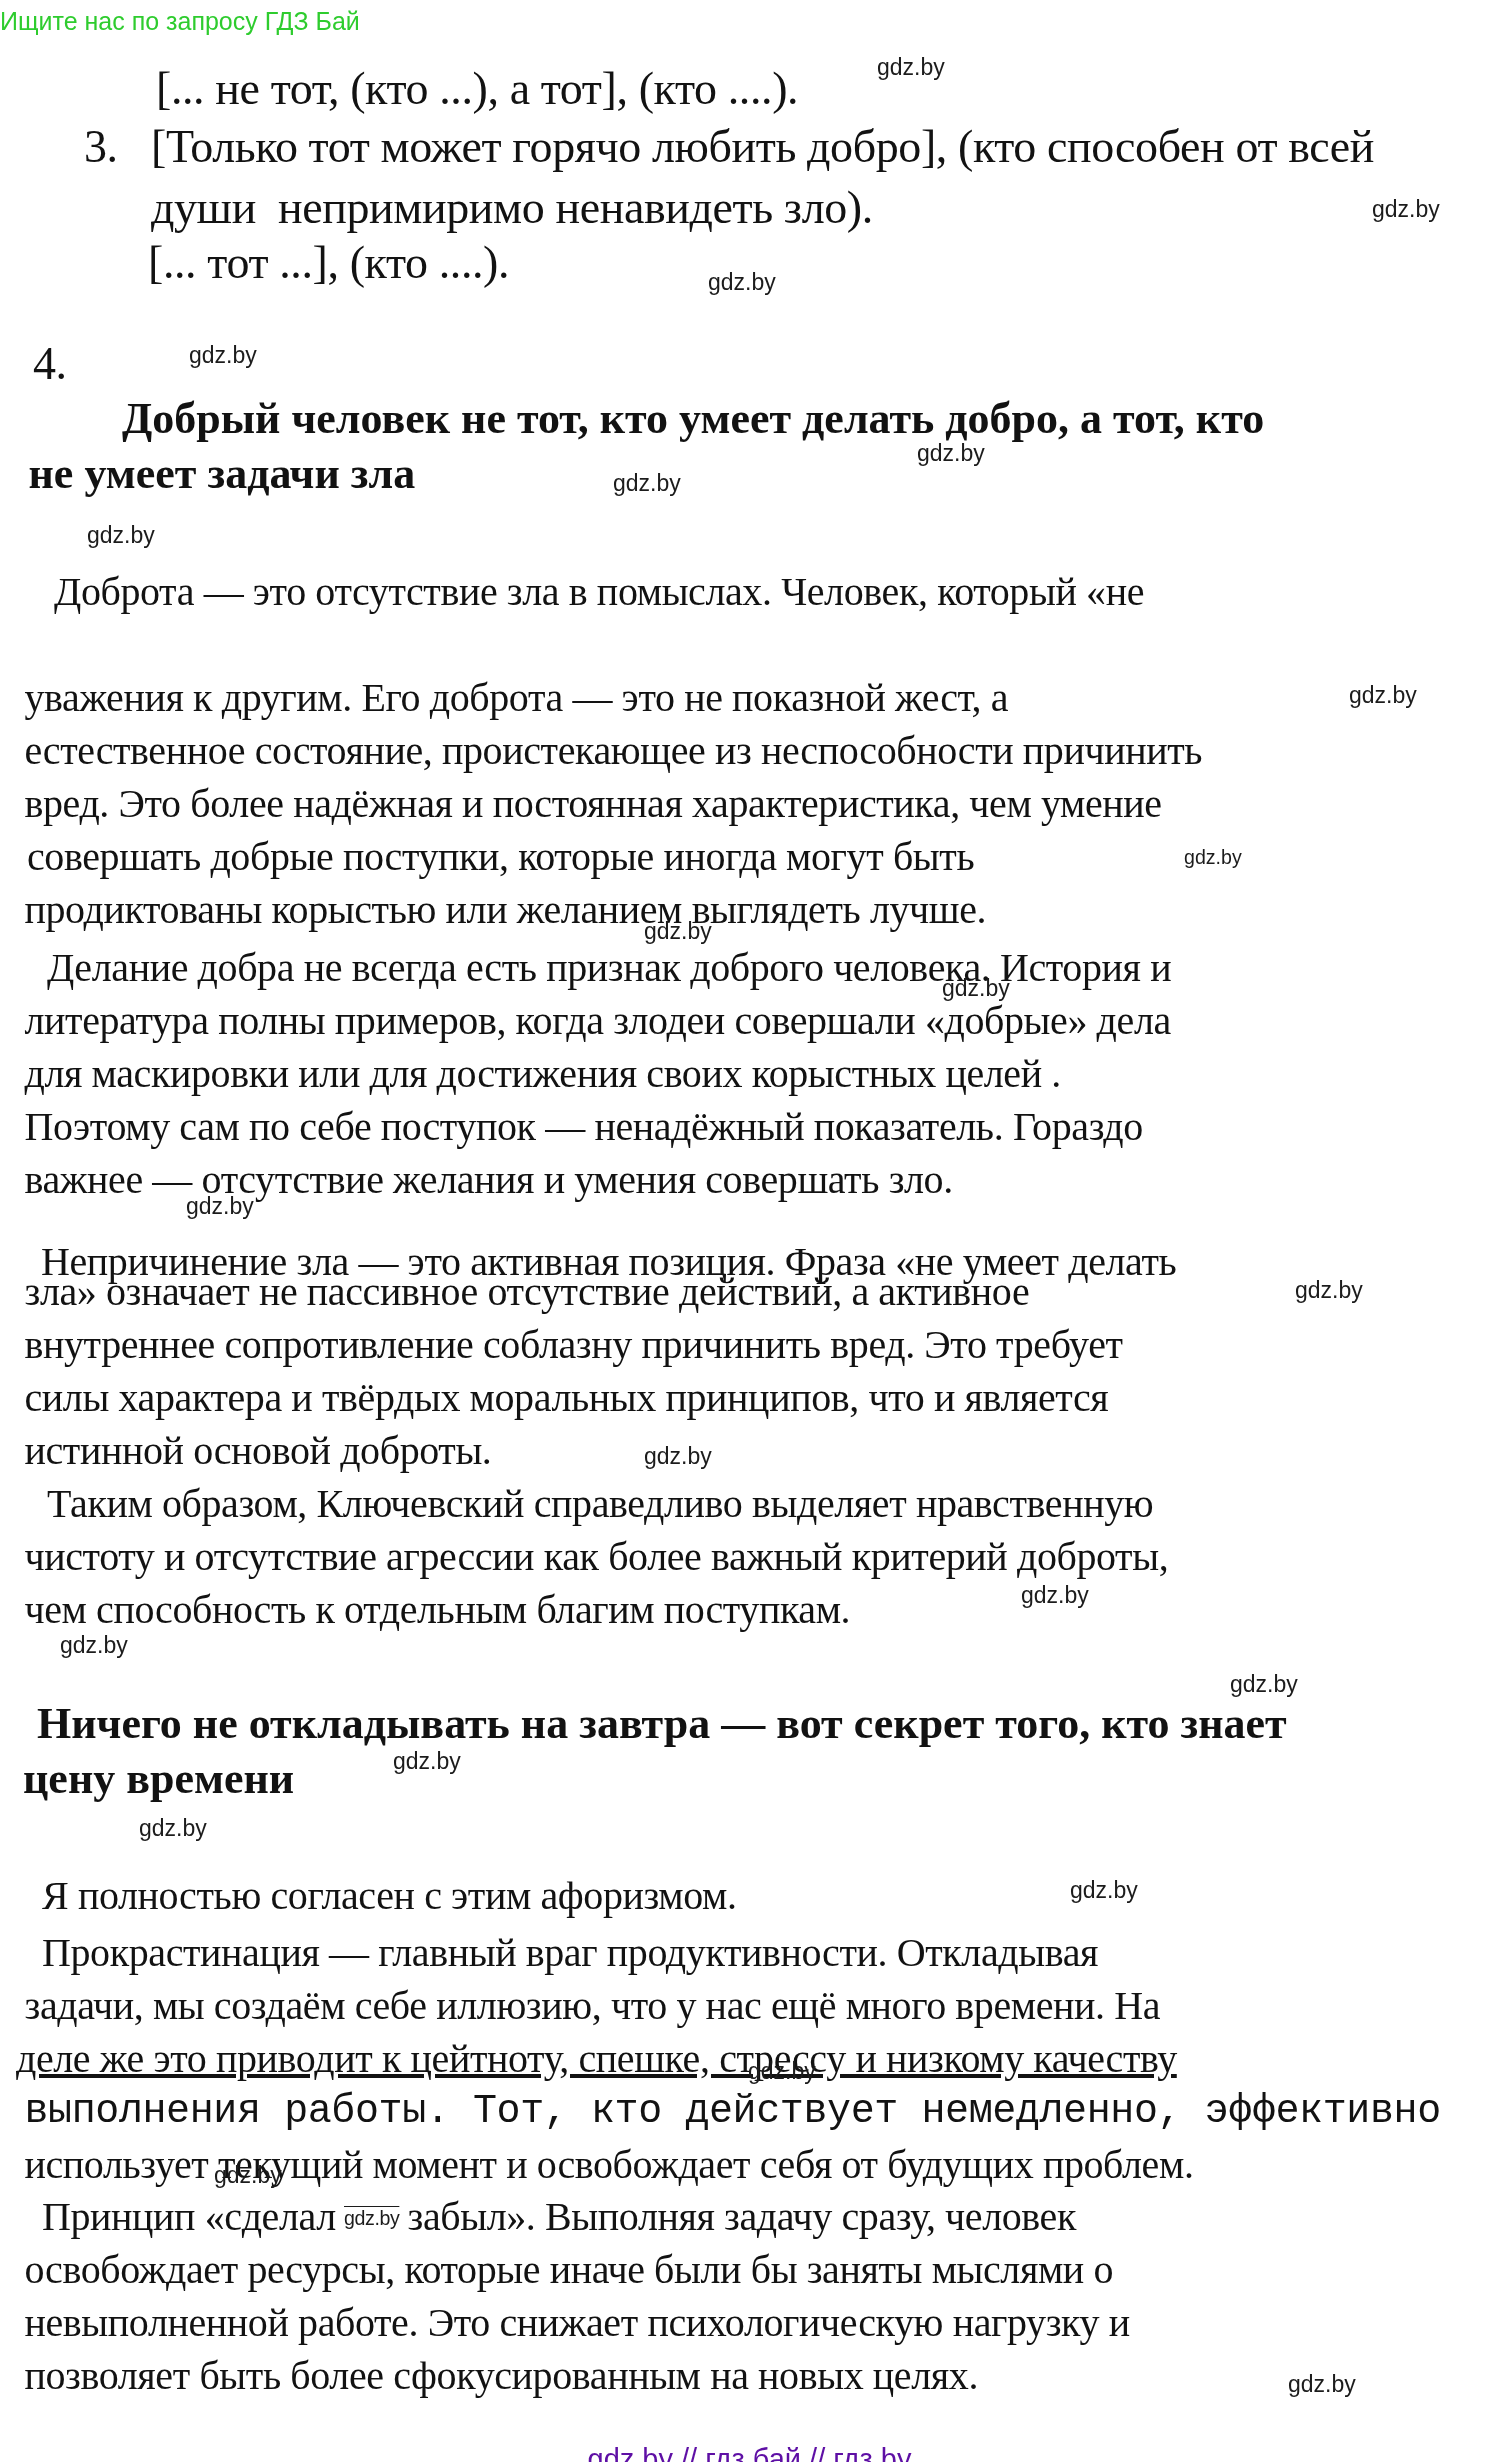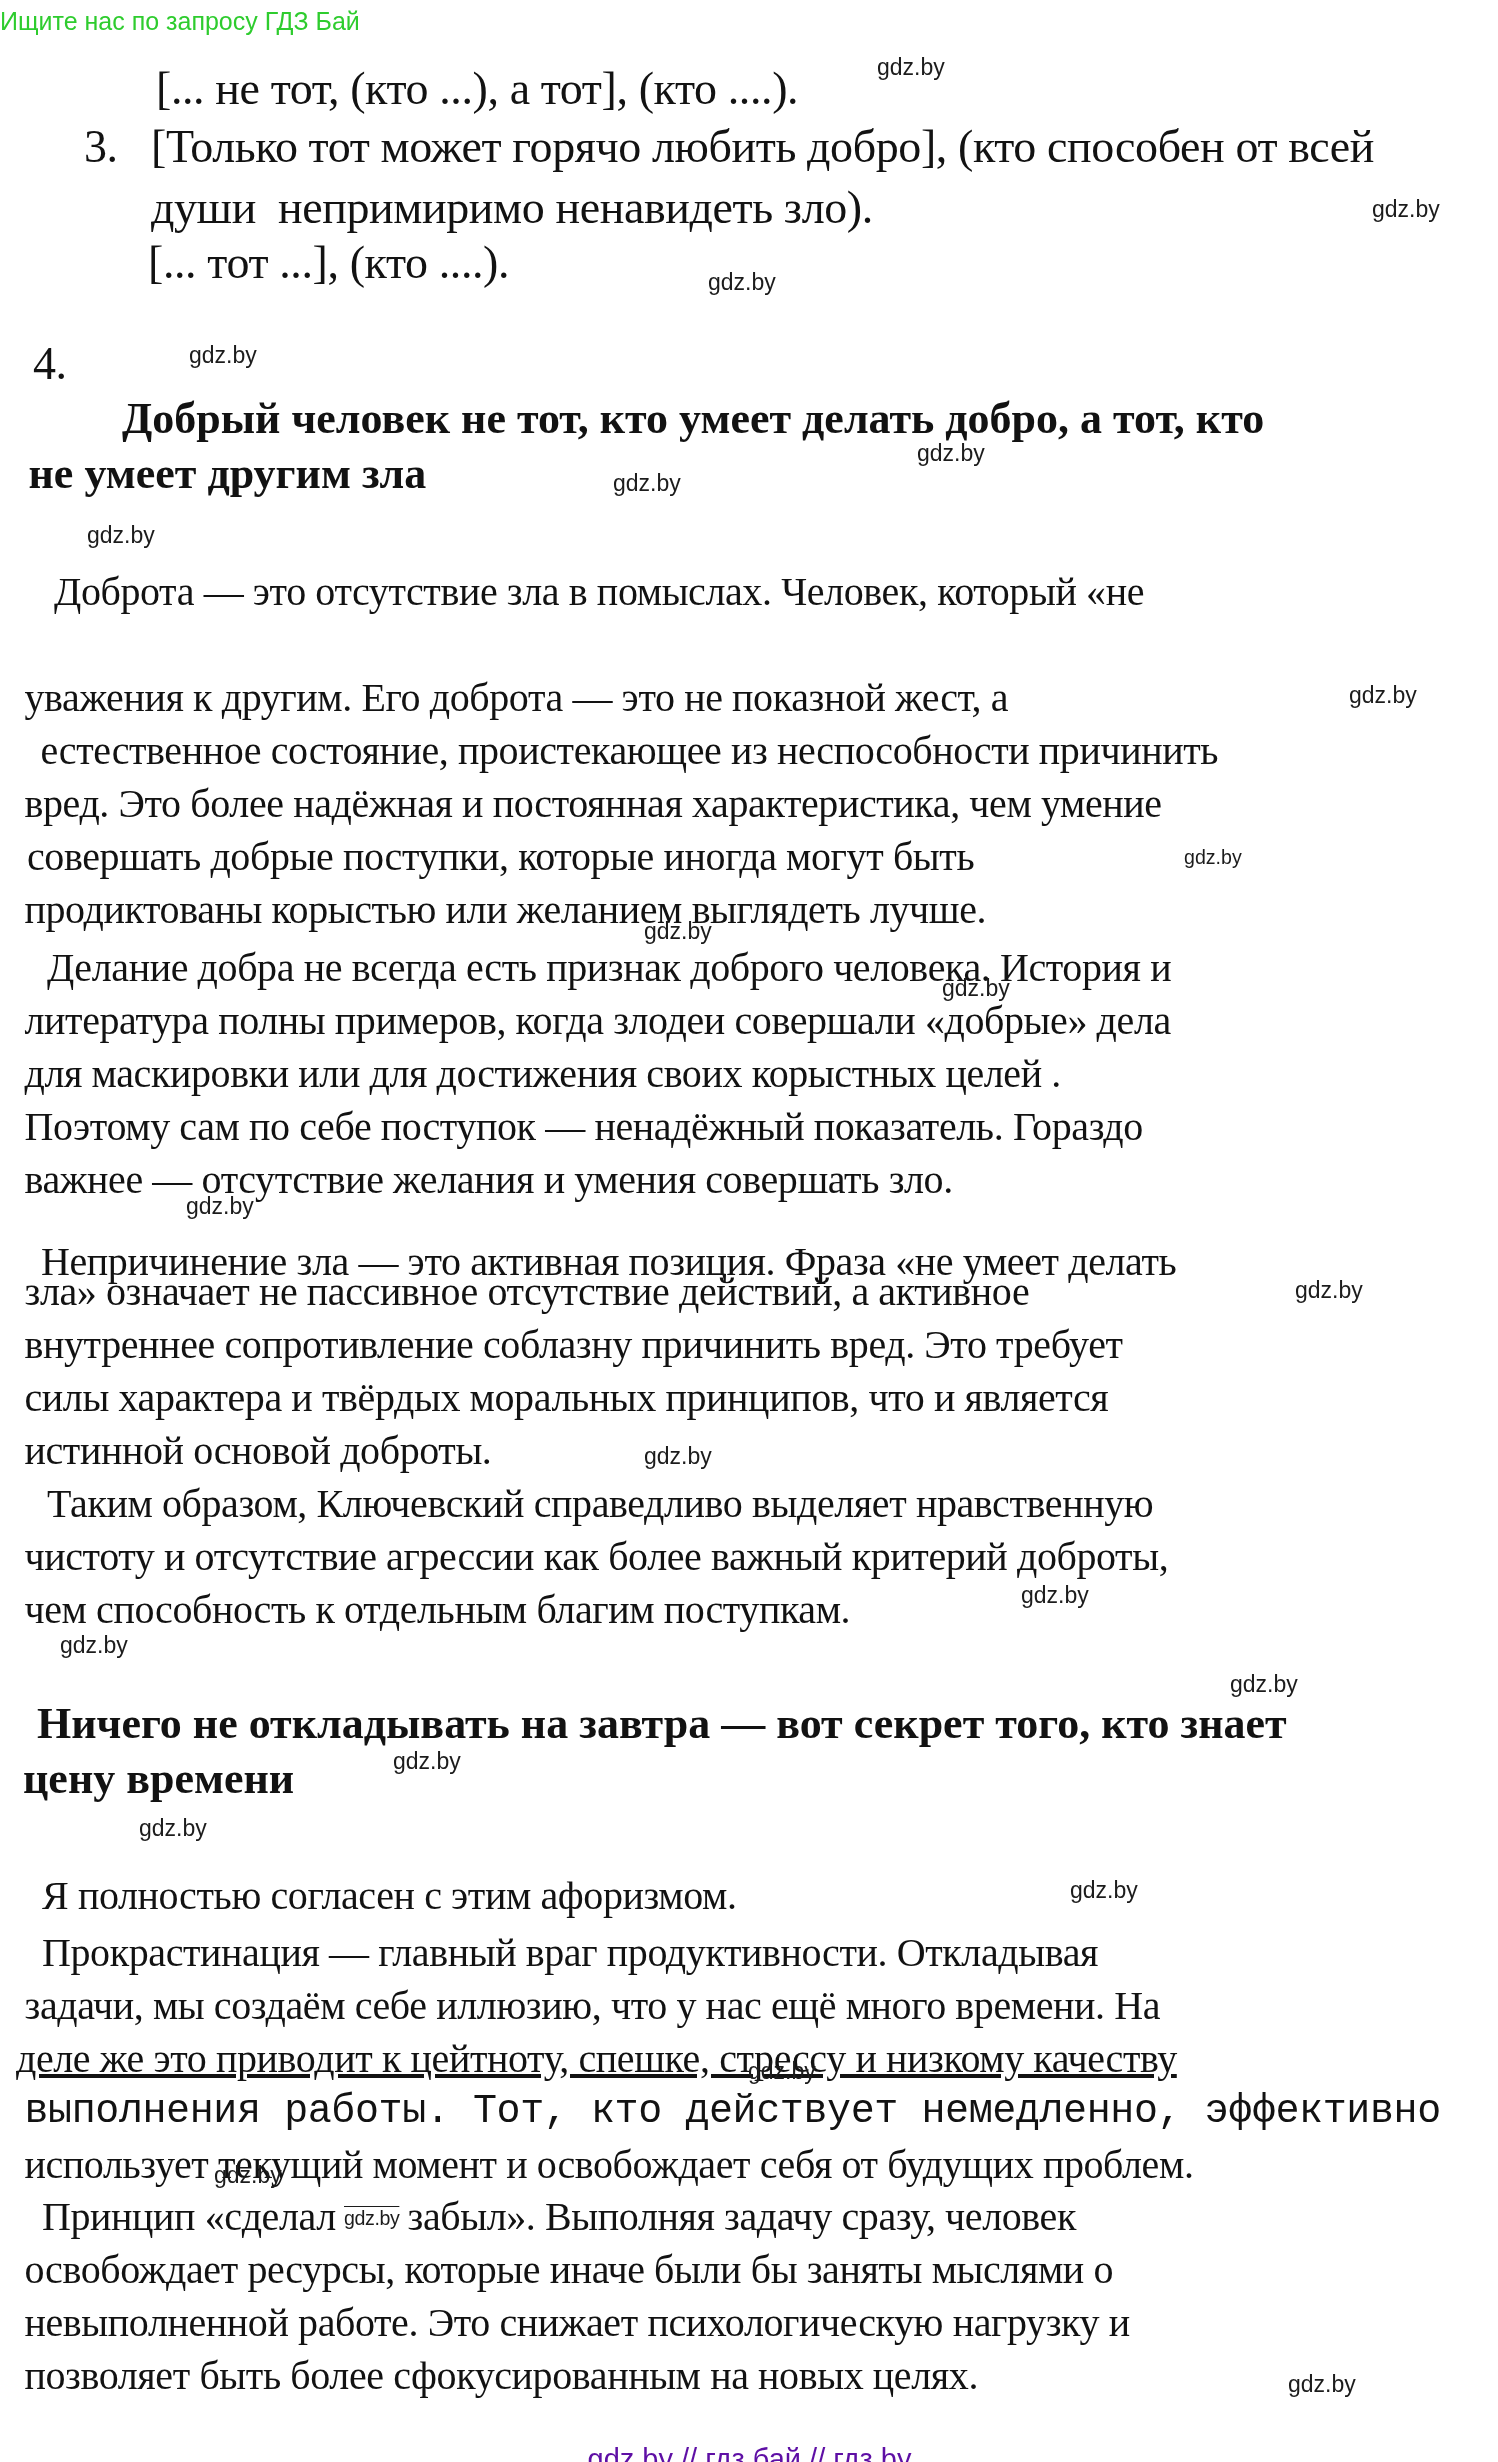--- a/index.html
+++ b/index.html
@@ -53,24 +53,24 @@
   <div class="banner" style="color: rgb(46, 204, 46); top: 6.5px;">Ищите нас по запросу ГДЗ Бай</div>
 
   <div class="footer" style="color: rgb(94, 15, 165); top: 2430px; margin-top: 13px;">gdz by  //  гдз бай  //  гдз by</div>
 <div class="line exercise" style="left: 156px; top: 64px;">[... не тот, (кто ...), а тот], (кто ....).</div>
     <div class="line marker" style="left: 84px; top: 122px;">3.</div>
     <div class="line exercise" style="left: 151px; top: 122px;">[Только тот может горячо любить добро], (кто способен от всей</div>
     <div class="line exercise" style="left: 151px; top: 183px;">души  непримиримо ненавидеть зло).</div>
     <div class="line exercise" style="left: 148px; top: 238px;">[... тот ...], (кто ....).</div>
     <div class="line marker" style="left: 33px; top: 339px;">4.</div>
     <div class="line bold" style="left: 122px; top: 395px; font-size: 44px;">Добрый человек не тот, кто умеет делать добро, а тот, кто</div>
-    <div class="line bold" style="left: 28.5px; top: 450px; font-size: 44px;">не умеет другим зла</div>
+    <div class="line bold" style="left: 28.5px; top: 450px; font-size: 44px;">не умеет задачи зла</div>
     <div class="line" style="left: 54px; top: 570px;">Доброта — это отсутствие зла в помыслах. Человек, который «не</div>
     <div class="line" style="left: 24.5px; top: 676px;">уважения к другим. Его доброта — это не показной жест, а</div>
-    <div class="line" style="left: 24.5px; top: 729px; margin-left: 16px;">естественное состояние, проистекающее из неспособности причинить</div>
+    <div class="line" style="left: 24.5px; top: 729px;">естественное состояние, проистекающее из неспособности причинить</div>
     <div class="line" style="left: 24.5px; top: 782px;">вред. Это более надёжная и постоянная характеристика, чем умение</div>
     <div class="line" style="left: 27px; top: 835px; text-align: right;">совершать добрые поступки, которые иногда могут быть</div>
     <div class="line" style="left: 24.5px; top: 888px;">продиктованы корыстью или желанием выглядеть лучше.</div>
     <div class="line" style="left: 47px; top: 946px;">Делание добра не всегда есть признак доброго человека. История и</div>
     <div class="line" style="left: 24.5px; top: 999px;">литература полны примеров, когда злодеи совершали «добрые» дела</div>
     <div class="line" style="left: 24.5px; top: 1052px;">для маскировки или для достижения своих корыстных целей .</div>
     <div class="line" style="left: 24.5px; top: 1105px;">Поэтому сам по себе поступок — ненадёжный показатель. Гораздо</div>
     <div class="line" style="left: 24.5px; top: 1158px;">важнее — отсутствие желания и умения совершать зло.</div>
     <div class="line" style="left: 41px; top: 1217px; margin-top: 23px;">Непричинение зла — это активная позиция. Фраза «не умеет делать</div>
     <div class="line" style="left: 24.5px; top: 1270px;">зла» означает не пассивное отсутствие действий, а активное</div>

